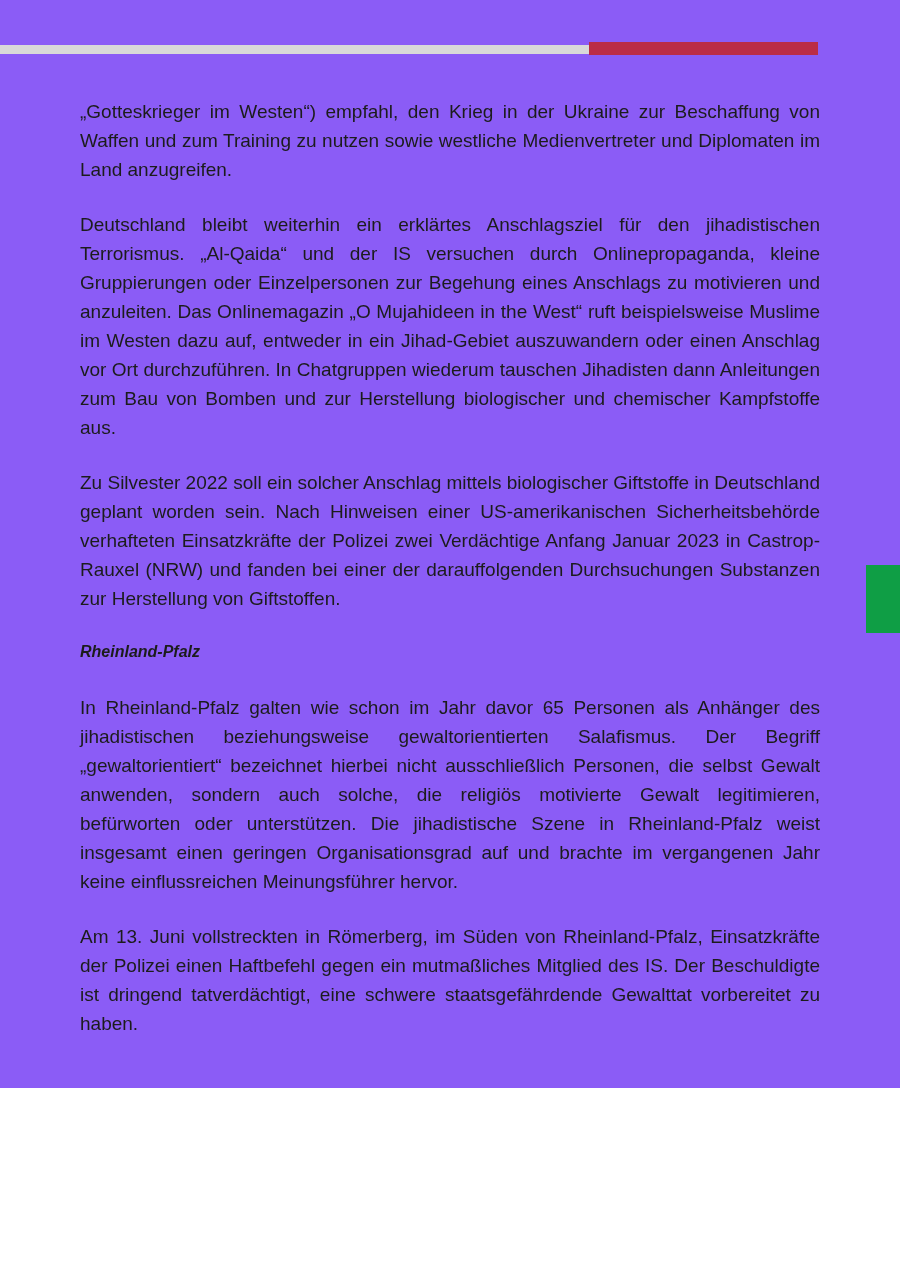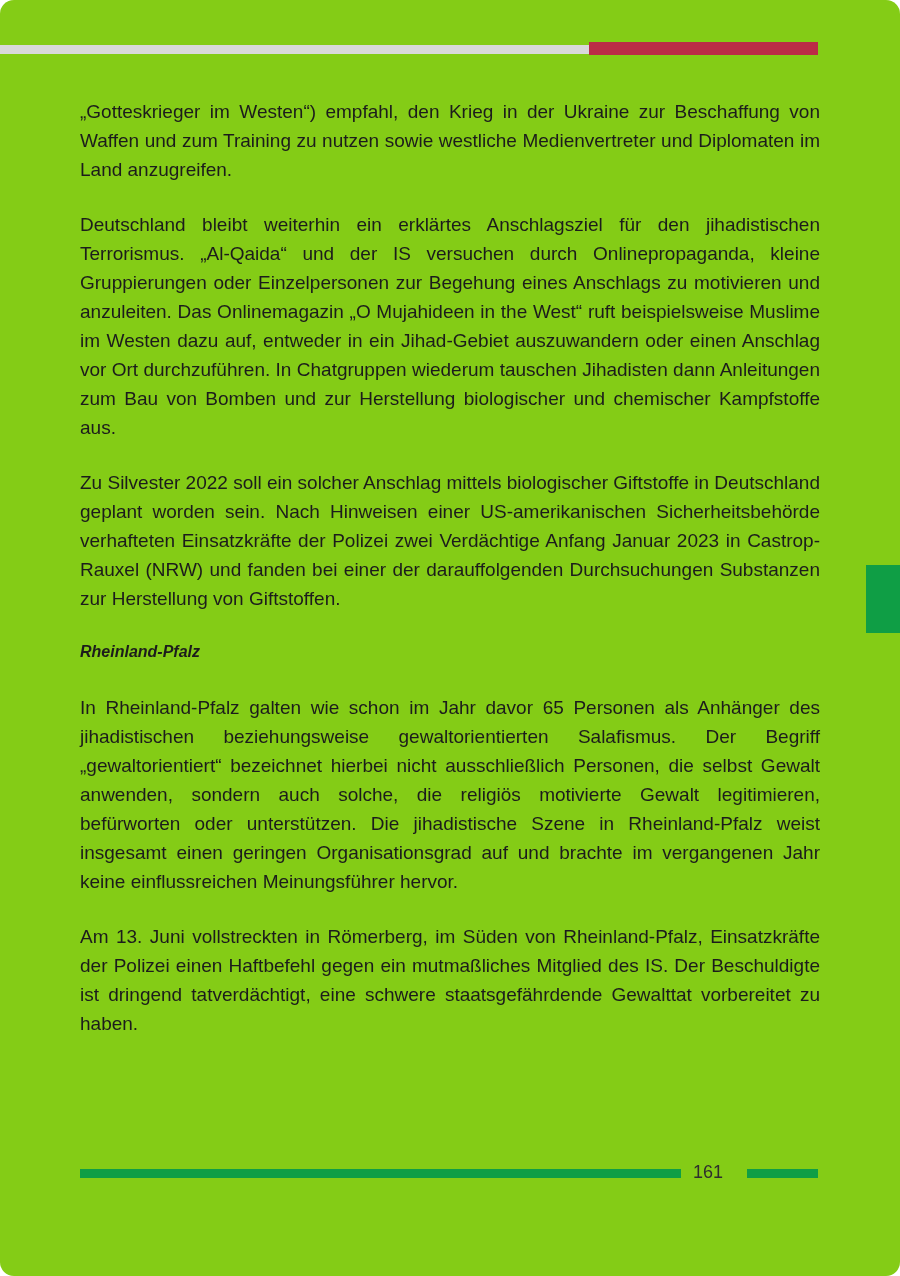--- a/index.html
+++ b/index.html
@@ -2,24 +2,23 @@
 <html lang="de" style="--green: #0f9e45; --red: #bb2c46; --gray: #d9d9d9; --text: #1c1c1c;"><head>
 <meta charset="utf-8">
 <style>
   * { box-sizing: border-box; }
   html, body { margin: 0; padding: 0; background: #ffffff; }
   body { font-family: "Liberation Sans", "DejaVu Sans", sans-serif; }
 
   .page {
     position: relative;
     width: 900px;
-    height: 1276px;
-    background: #84cc16;
+    height: 1088px;
+    background: #8b5cf6;
     overflow: hidden;
-    border-radius: 14px;
   }
 
   
   .bar-gray {
     position: absolute;
     left: 0; top: 45px;
     width: 818px; height: 9px;
     background: var(--gray, #d9d9d9);
   }
   .bar-red {

